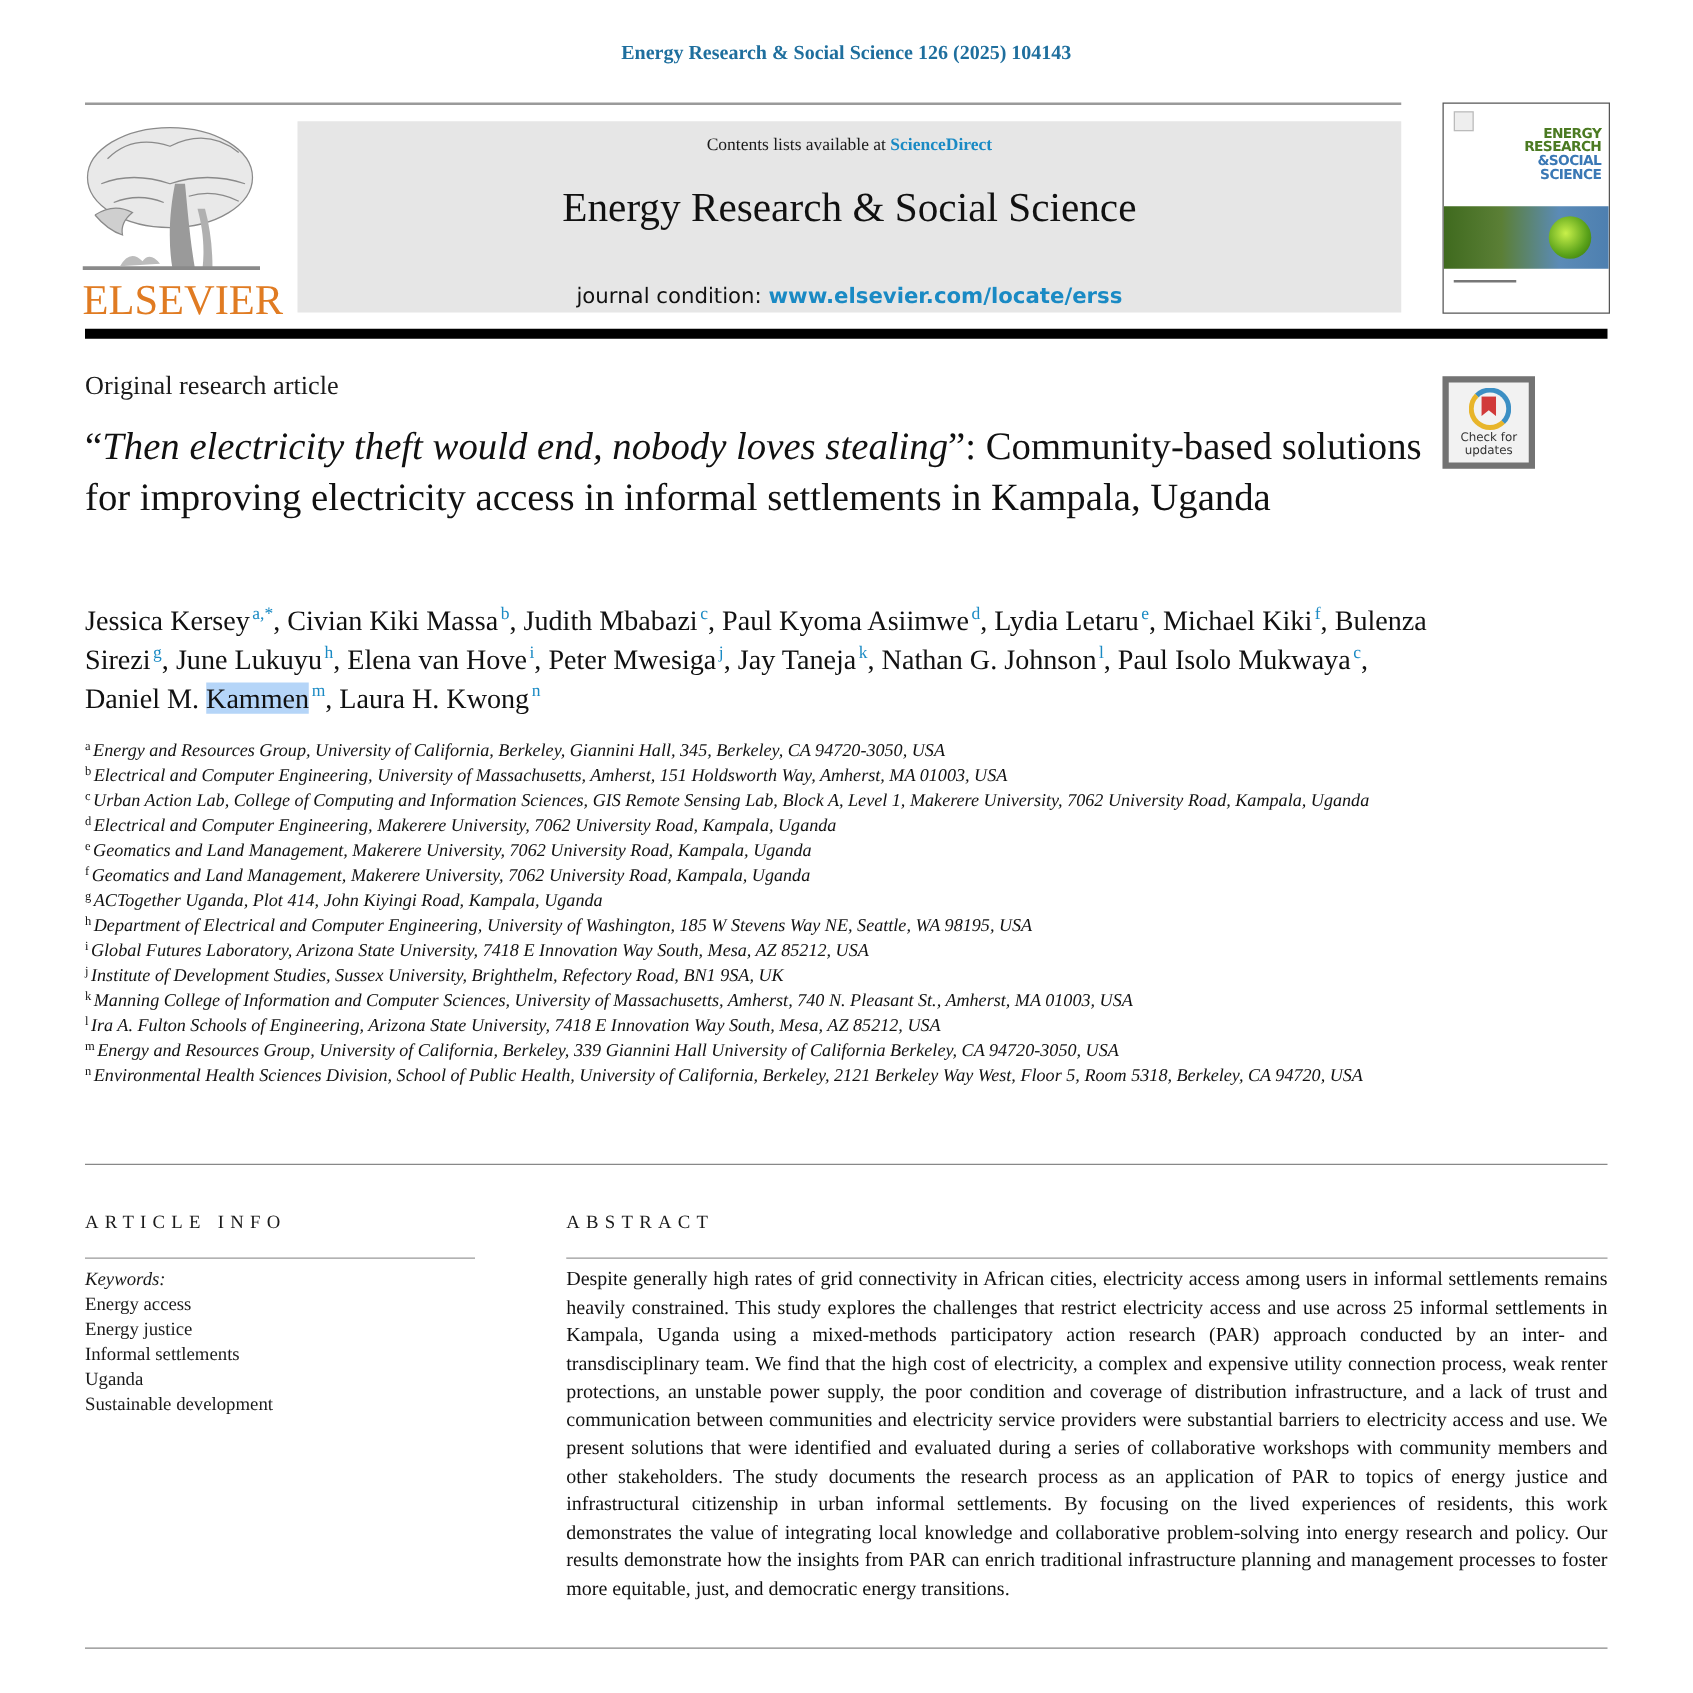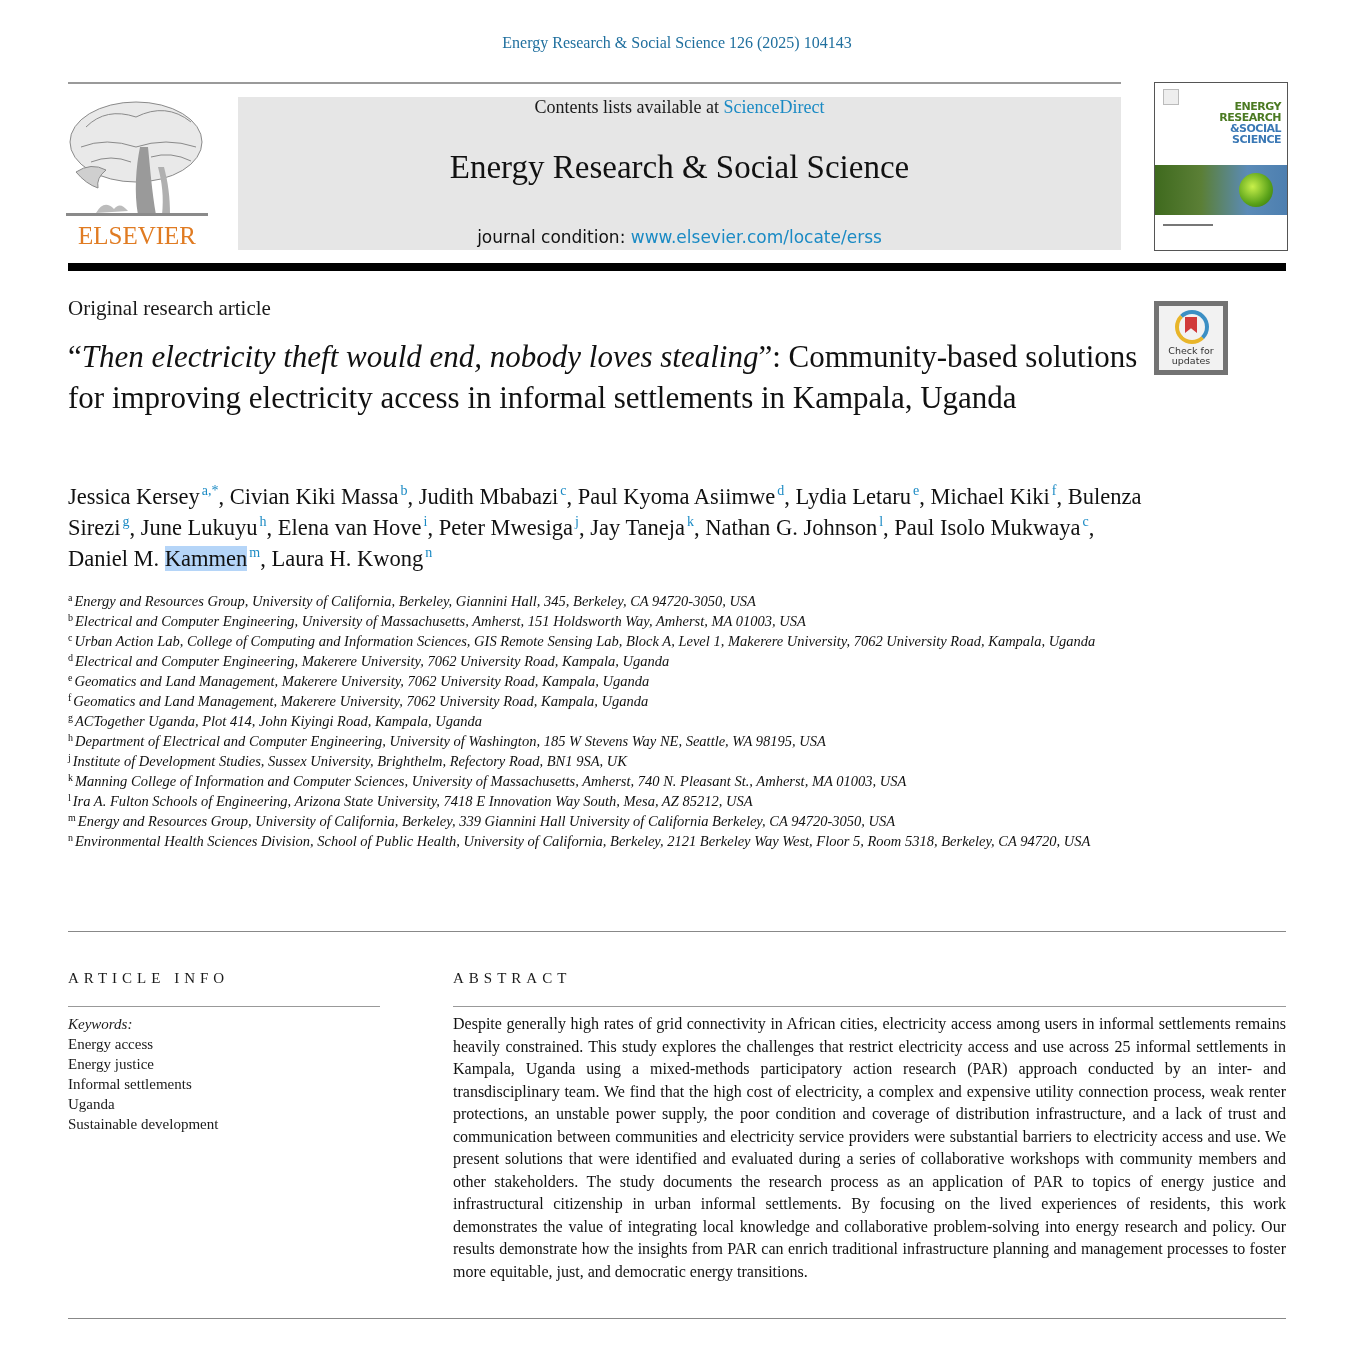--- a/index.html
+++ b/index.html
@@ -1,27 +1,27 @@
 <!DOCTYPE html>
 <html><head>
 <meta charset="utf-8">
 <style>
   html, body { margin:0; padding:0; background:#ffffff; }
   body { width:1354px; height:1354px; position:relative; overflow:hidden; font-family:"DejaVu Serif","Liberation Serif",serif; color:#1a1a1a; }
   .abs { position:absolute; }
-  a, .link { color:#1a8ac4; text-decoration:none; }
+  a, .link { color:#1a8ac4; text-decoration:none;font-weight:bold; }
 
   #journal-ref { left:0; width:1354px; top:34px; text-align:center; font-family:"Liberation Serif",serif; font-size:16px; color:#1f6f9e; }
   #top-rule { left:68px; top:82px; width:1053px; height:2px; background:#9a9a9a; }
 
   #elsevier-logo { left:66px; top:97px; width:142px; height:155px; }
-  #elsevier-word { left:66px; top:222px; width:142px; text-align:center; font-family:"Liberation Serif",serif; font-size:25px; color:#e07b22; letter-spacing:0px; }
+  #elsevier-word { left:66px; top:222px; width:142px; text-align:center; font-family:"Liberation Serif",serif; font-size:34px; color:#e07b22; letter-spacing:0px; }
 
   #masthead { left:238px; top:97px; width:883px; height:153px; background:#e6e6e6; }
-  #contents-line { left:0; right:0; top:0px; text-align:center; font-family:"Liberation Serif",serif; font-size:18px; padding-top:0; }
+  #contents-line { left:0; right:0; top:0px; text-align:center; font-family:"Liberation Serif",serif; font-size:14px; padding-top:12px; }
   #contents-line span { display:inline-block; }
   #journal-title { left:0; right:0; top:52px; text-align:center; font-family:"Liberation Serif",serif; font-size:33px; color:#111; }
   #homepage-line { left:0; right:0; top:130px; text-align:center; font-family:"DejaVu Sans",sans-serif; font-size:17px; color:#111; }
 
   #cover { left:1154px; top:82px; width:132px; height:167px; border:1px solid #555; background:#fff; overflow:hidden; }
   #cover .cover-title { position:absolute; right:6px; top:18px; text-align:right; font-family:"DejaVu Sans",sans-serif; font-weight:bold; font-size:11px; line-height:11px; letter-spacing:-0.5px; }
   #cover .band { position:absolute; left:0; top:82px; width:132px; height:50px; background:linear-gradient(90deg,#3f6a1e 0%,#5b7f36 35%,#5b8bb7 70%,#4d7fb0 100%); }
   #cover .globe { position:absolute; left:84px; top:90px; width:34px; height:34px; border-radius:50%; background:radial-gradient(circle at 40% 40%,#c8f04a,#5aa21a 60%,#2e6a0a); }
   #cover .mini-logo { position:absolute; left:8px; top:6px; width:14px; height:14px; border:1px solid #bbb; background:#eee; }
   #cover .editor { position:absolute; left:8px; top:141px; width:50px; height:2px; background:#777; }
@@ -139,20 +139,21 @@
 
 <div id="affiliations" class="abs">
   <div><sup>a</sup><span>Energy and Resources Group, University of California, Berkeley, Giannini Hall, 345, Berkeley, CA 94720-3050, USA</span></div>
   <div><sup>b</sup><span>Electrical and Computer Engineering, University of Massachusetts, Amherst, 151 Holdsworth Way, Amherst, MA 01003, USA</span></div>
   <div><sup>c</sup><span>Urban Action Lab, College of Computing and Information Sciences, GIS Remote Sensing Lab, Block A, Level 1, Makerere University, 7062 University Road, Kampala, Uganda</span></div>
   <div><sup>d</sup><span>Electrical and Computer Engineering, Makerere University, 7062 University Road, Kampala, Uganda</span></div>
   <div><sup>e</sup><span>Geomatics and Land Management, Makerere University, 7062 University Road, Kampala, Uganda</span></div>
   <div><sup>f</sup><span>Geomatics and Land Management, Makerere University, 7062 University Road, Kampala, Uganda</span></div>
   <div><sup>g</sup><span>ACTogether Uganda, Plot 414, John Kiyingi Road, Kampala, Uganda</span></div>
   <div><sup>h</sup><span>Department of Electrical and Computer Engineering, University of Washington, 185 W Stevens Way NE, Seattle, WA 98195, USA</span></div>
+  <div><sup>i</sup><span>Global Futures Laboratory, Arizona State University, 7418 E Innovation Way South, Mesa, AZ 85212, USA</span></div>
   <div><sup>j</sup><span>Institute of Development Studies, Sussex University, Brighthelm, Refectory Road, BN1 9SA, UK</span></div>
   <div><sup>k</sup><span>Manning College of Information and Computer Sciences, University of Massachusetts, Amherst, 740 N. Pleasant St., Amherst, MA 01003, USA</span></div>
   <div><sup>l</sup><span>Ira A. Fulton Schools of Engineering, Arizona State University, 7418 E Innovation Way South, Mesa, AZ 85212, USA</span></div>
   <div><sup>m</sup><span>Energy and Resources Group, University of California, Berkeley, 339 Giannini Hall University of California Berkeley, CA 94720-3050, USA</span></div>
   <div><sup>n</sup><span>Environmental Health Sciences Division, School of Public Health, University of California, Berkeley, 2121 Berkeley Way West, Floor 5, Room 5318, Berkeley, CA 94720, USA</span></div>
 </div>
 
 <div id="mid-rule" class="abs"></div>
 
 <div id="info-heading" class="abs">ARTICLE INFO</div>

